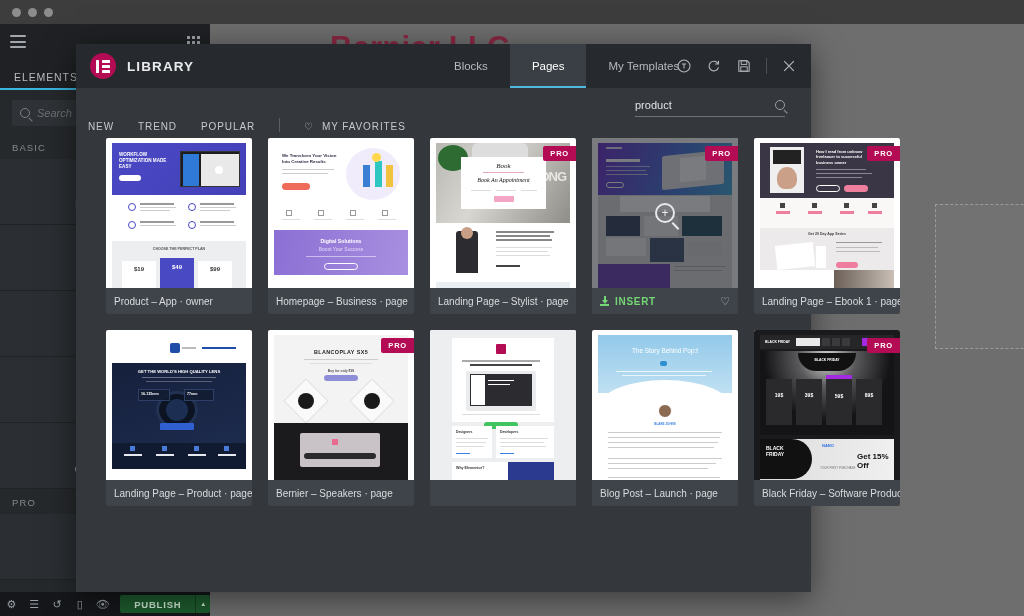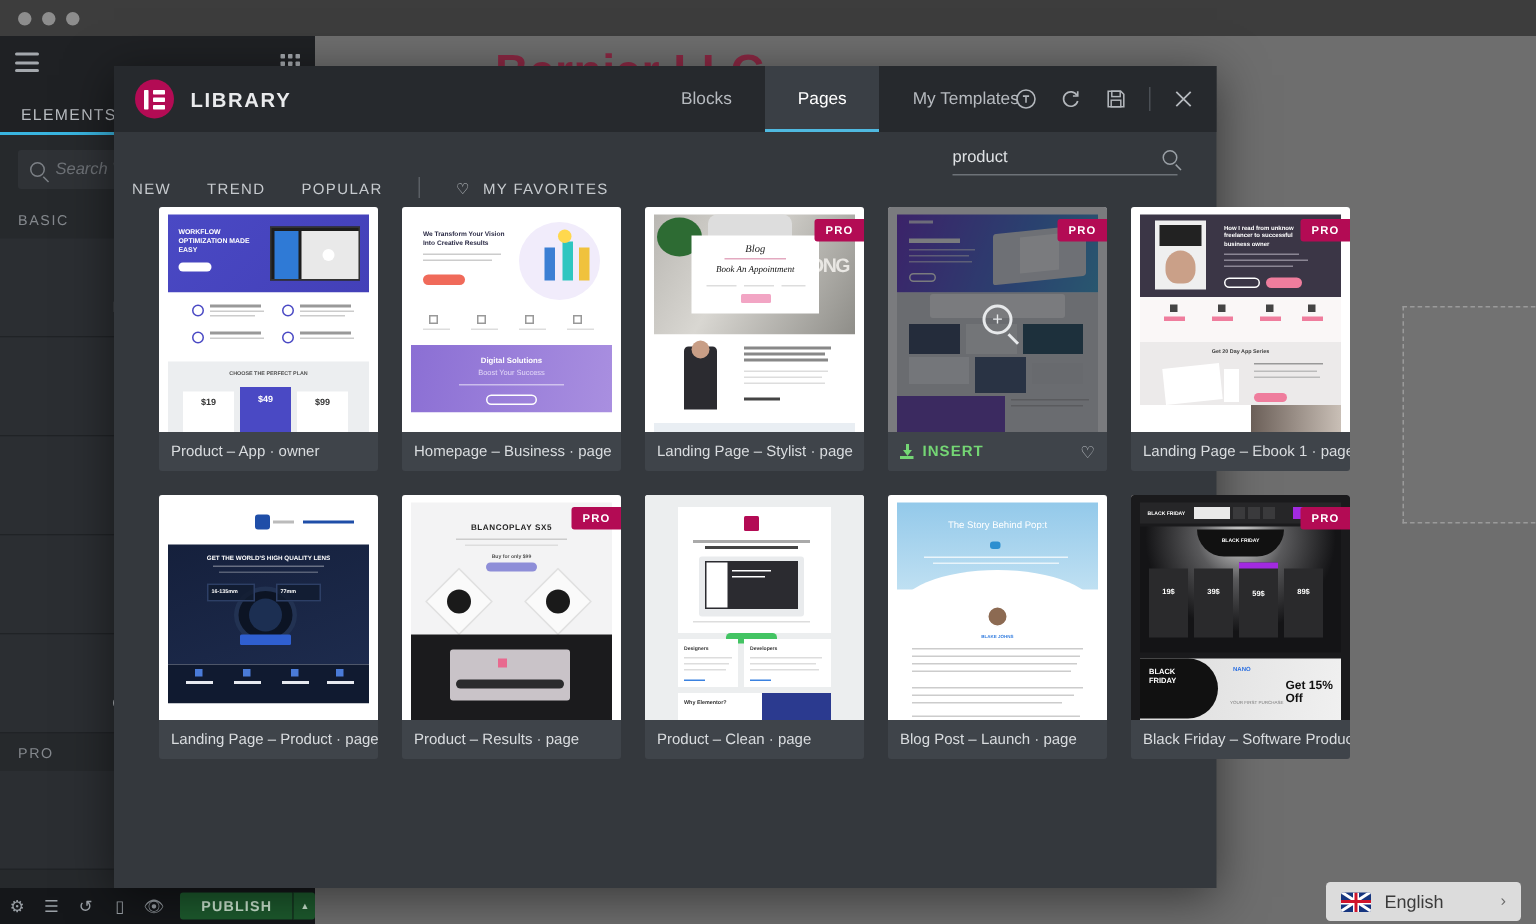--- a/index.html
+++ b/index.html
@@ -252,32 +252,20 @@
   <div class="footer">
     <div class="fico">⚙</div>
     <div class="fico">☰</div>
     <div class="fico">↺</div>
     <div class="fico">▯</div>
     <div class="fico">👁</div>
     <div class="publish">PUBLISH</div>
     <div class="pubarrow">▴</div>
   </div>
 
-  <div class="lang">
-    <div class="flag">
-      <div class="d1"></div>
-        <div class="d2"></div>
-        <div class="c1"></div>
-        <div class="c2"></div>
-        <div class="c3"></div>
-        <div class="c4"></div>
-    </div>
-    <span>English</span>
-    <span class="chev">›</span>
-  </div>
 
   <div class="modal">
     <div class="modal-head">
       <div class="logo">
         <div class="lbar"></div>
         <div class="lstack">
             <i></i>
             <i></i>
             <i></i>
           </div>
@@ -412,21 +400,21 @@
 
       <div class="card">
         <div class="pro">PRO</div>
         <div class="thumb">
           <div class="tw">
             <div style="position:absolute;left:6px;right:6px;top:5px;height:80px;background:linear-gradient(120deg,#b9b7b2,#d9d7d2 40%,#8e8d88);">
               <div style="position:absolute;left:2px;top:2px;width:30px;height:26px;border-radius:50%;background:#2d6b33;"></div>
               <div style="position:absolute;left:36px;top:0;width:56px;height:30px;background:#ddd;border-radius:6px;"></div>
               <div style="position:absolute;right:4px;top:26px;font-size:13px;font-weight:bold;color:#e9e7e3;letter-spacing:-1px;">BELONG</div>
               <div style="position:absolute;left:25px;top:14px;width:85px;height:52px;background:#fff;">
-                <div style="position:absolute;left:0;right:0;top:5px;text-align:center;font-size:7px;font-style:italic;color:#222;font-family:'Liberation Serif',serif;">Blog</div>
+                <div style="position:absolute;left:0;right:0;top:5px;text-align:center;font-size:7px;font-style:italic;color:#222;font-family:'Liberation Serif',serif;">Book</div>
                 <div style="position:absolute;left:22px;right:22px;top:15px;height:1px;background:#e3a9c0;"></div>
                 <div style="position:absolute;left:0;right:0;top:20px;text-align:center;font-size:6px;font-style:italic;color:#111;font-family:'Liberation Serif',serif;">Book An Appointment</div>
                 <div style="position:absolute;left:10px;top:33px;width:20px;height:1px;background:#ddd;"></div>
                 <div style="position:absolute;left:35px;top:33px;width:20px;height:1px;background:#ddd;"></div>
                 <div style="position:absolute;left:60px;top:33px;width:16px;height:1px;background:#ddd;"></div>
                 <div style="position:absolute;left:33px;top:39px;width:20px;height:6px;background:#f2a5c4;border-radius:1px;"></div>
               </div>
             </div>
             <div style="position:absolute;left:6px;right:6px;top:85px;bottom:6px;background:#fff;">
               <div style="position:absolute;left:20px;top:8px;width:22px;height:42px;background:#2b2b30;border-radius:3px 3px 0 0;"></div>
@@ -582,21 +570,21 @@
               <div style="position:absolute;left:82px;top:50px;width:32px;height:32px;background:#fafafa;border:1px solid #e0e0e0;transform:rotate(45deg);"></div>
               <div style="position:absolute;left:90px;top:58px;width:16px;height:16px;border-radius:50%;background:#1a1a1a;"></div>
             </div>
             <div style="position:absolute;left:6px;right:6px;top:93px;bottom:0;background:#1b1b1d;">
               <div style="position:absolute;left:26px;top:10px;width:80px;height:34px;background:#c9c3c8;border-radius:2px;"></div>
               <div style="position:absolute;left:30px;top:30px;width:72px;height:6px;background:#2b2b2d;border-radius:3px;"></div>
               <div style="position:absolute;left:58px;top:16px;width:6px;height:6px;background:#e86a8f;"></div>
             </div>
           </div>
         </div>
-        <div class="cap">Product – Results · page</div>
+        <div class="cap">Bernier – Speakers · page</div>
       </div>
 
       <div class="card">
         <div class="thumb">
           <div class="tw" style="background:#eceeef;">
             <div style="position:absolute;left:22px;right:22px;top:8px;height:84px;background:#fff;">
               <div style="position:absolute;left:44px;top:6px;width:10px;height:10px;background:#b30b54;border-radius:1px;"></div>
               <div style="position:absolute;left:10px;top:22px;width:78px;height:1.6px;background:#aaa;"></div>
               <div style="position:absolute;left:18px;top:26px;width:62px;height:1.6px;background:#444;"></div>
               <div style="position:absolute;left:14px;top:33px;width:70px;height:40px;background:#e9ebed;border-radius:2px;"></div>
@@ -620,21 +608,20 @@
               <div style="position:absolute;left:4px;top:16px;width:44px;height:1.2px;background:#ddd;"></div>
               <div style="position:absolute;left:4px;top:20px;width:46px;height:1.2px;background:#ddd;"></div>
               <div style="position:absolute;left:4px;top:27px;width:14px;height:1.4px;background:#3b82e0;"></div>
             </div>
             <div style="position:absolute;left:22px;top:132px;width:102px;bottom:0;background:#fff;">
               <div style="position:absolute;left:4px;top:4px;font-size:3.6px;color:#333;font-weight:bold;">Why Elementor?</div>
               <div style="position:absolute;right:0;top:0;width:46px;height:18px;background:#2b3a8f;"></div>
             </div>
           </div>
         </div>
-        <div class="cap">Product – Clean · page</div>
       </div>
 
       <div class="card">
         <div class="thumb">
           <div class="tw">
             <div style="position:absolute;left:6px;right:6px;top:5px;height:58px;background:linear-gradient(180deg,#93c9ea,#bfe0f2);">
               <div style="position:absolute;left:0;right:0;top:12px;text-align:center;font-size:6.4px;color:#fff;">The Story Behind Pop:t</div>
               <div style="position:absolute;left:62px;top:26px;width:7px;height:5px;background:#2d8fd0;border-radius:2px;"></div>
               <div style="position:absolute;left:18px;top:36px;width:96px;height:1.4px;background:rgba(255,255,255,.75);"></div>
               <div style="position:absolute;left:24px;top:40px;width:84px;height:1.4px;background:rgba(255,255,255,.7);"></div>

